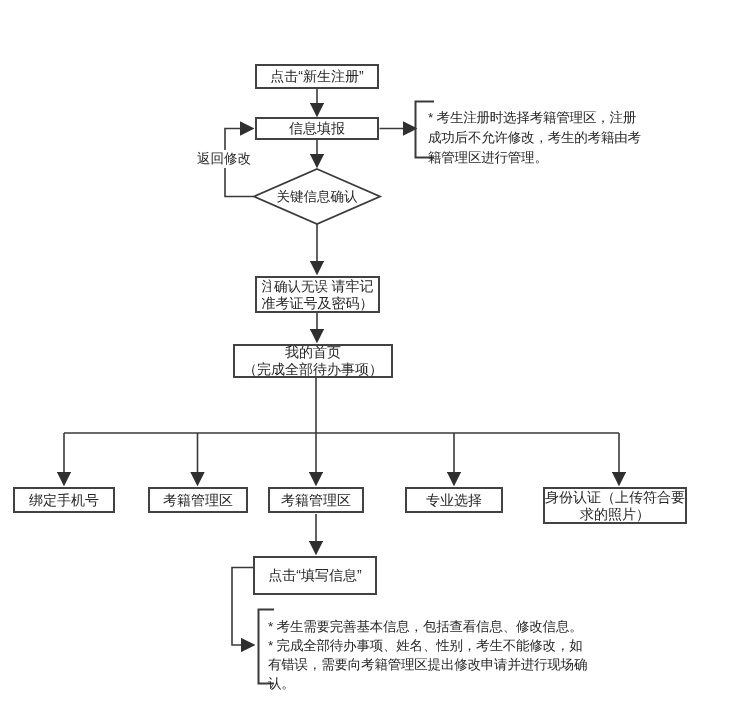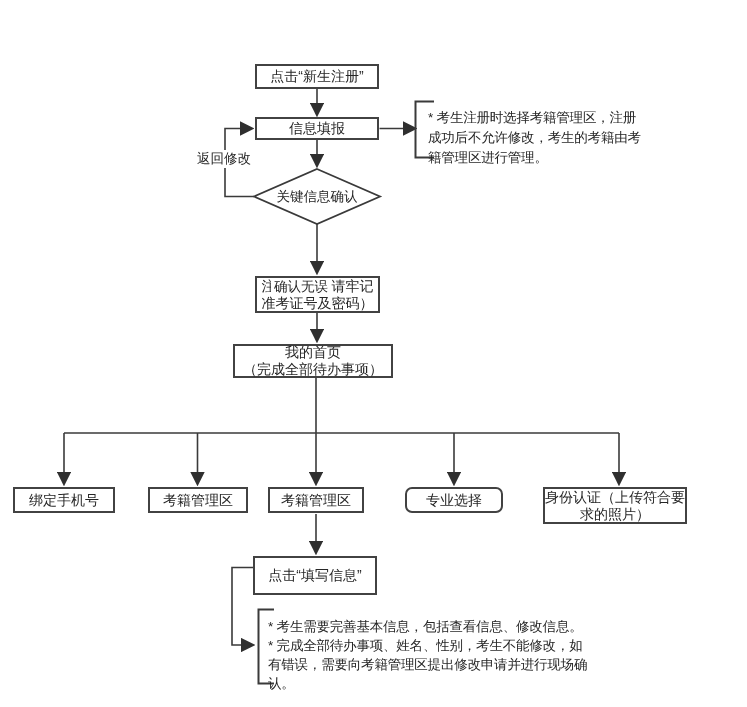--- a/index.html
+++ b/index.html
@@ -93,21 +93,21 @@
 
   <div class="node" style="left:233px;top:344px;width:160px;height:34px;">我的首页
 （完成全部待办事项）</div>
 
   <div class="node" style="left:13px;top:487px;width:102px;height:26px;">绑定手机号</div>
 
   <div class="node" style="left:148px;top:487px;width:100px;height:26px;">考籍管理区</div>
 
   <div class="node" style="left:268px;top:487px;width:96px;height:26px;">考籍管理区</div>
 
-  <div class="node" style="left:405px;top:487px;width:98px;height:26px;border-radius:7px;">专业选择</div>
+  <div class="node" style="left:405px;top:487px;width:98px;height:26px;">专业选择</div>
 
   <div class="node" style="left:543px;top:487px;width:144px;height:37px;">身份认证（上传符合要
 求的照片）</div>
 
   <div class="node" style="left:253px;top:556px;width:124px;height:39px;">点击“填写信息”</div>
 
   <div class="note" style="left:428px;top:108px;width:224px;">* 考生注册时选择考籍管理区，注册
 成功后不允许修改，考生的考籍由考
 籍管理区进行管理。</div>
 

